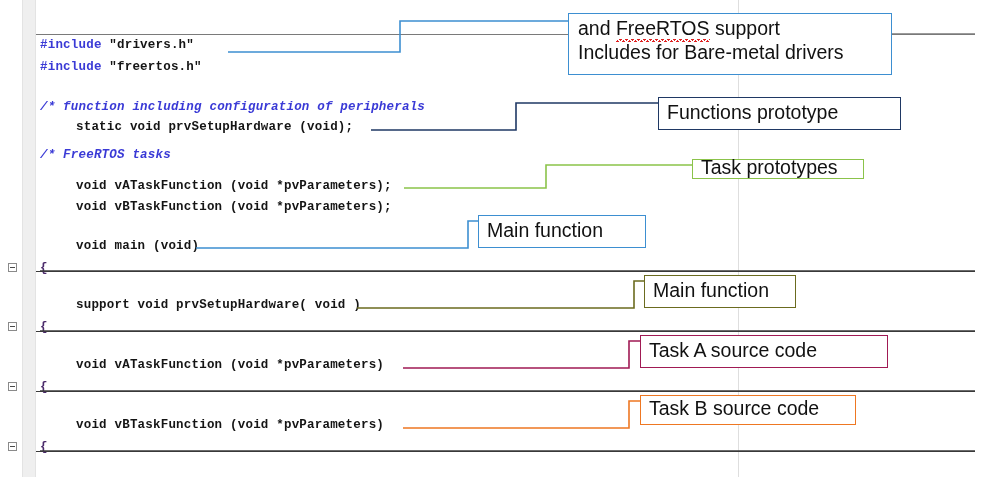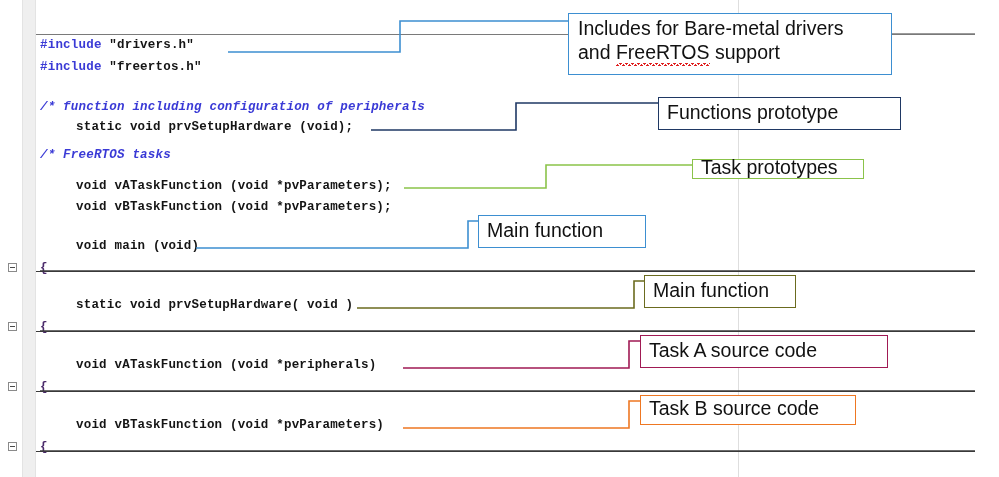--- a/index.html
+++ b/index.html
@@ -135,23 +135,23 @@
   <div id="code-layer">
       <div class="code" style="left: 40px; top: 38px;"><span class="pp">#include </span><span class="str">"drivers.h"</span></div>
       <div class="code" style="left: 40px; top: 60px;"><span class="pp">#include </span><span class="str">"freertos.h"</span></div>
       <div class="code" style="left: 40px; top: 100px;"><span class="cmt">/* function including configuration of peripherals</span></div>
       <div class="code" style="left: 40px; top: 120px;"><span class="kw">static void prvSetupHardware (void);</span></div>
       <div class="code" style="left: 40px; top: 148px;"><span class="cmt">/* FreeRTOS tasks</span></div>
       <div class="code" style="left: 40px; top: 179px;"><span class="kw">void vATaskFunction (void *pvParameters);</span></div>
       <div class="code" style="left: 40px; top: 200px;"><span class="kw">void vBTaskFunction (void *pvParameters);</span></div>
       <div class="code" style="left: 40px; top: 239px;"><span class="kw">void main (void)</span></div>
       <div class="code" style="left: 40px; top: 261px;"><span class="brace">{</span></div>
-      <div class="code" style="left: 40px; top: 298px;"><span class="kw">static void prvSetupHardware( void )</span></div>
+      <div class="code" style="left: 40px; top: 298px;"><span class="kw">support void prvSetupHardware( void )</span></div>
       <div class="code" style="left: 40px; top: 320px;"><span class="brace">{</span></div>
-      <div class="code" style="left: 40px; top: 358px;"><span class="kw">void vATaskFunction (void *peripherals)</span></div>
+      <div class="code" style="left: 40px; top: 358px;"><span class="kw">void vATaskFunction (void *pvParameters)</span></div>
       <div class="code" style="left: 40px; top: 380px;"><span class="brace">{</span></div>
       <div class="code" style="left: 40px; top: 418px;"><span class="kw">void vBTaskFunction (void *pvParameters)</span></div>
       <div class="code" style="left: 40px; top: 440px;"><span class="brace">{</span></div>
     </div>
   <div id="fold-layer">
       <div class="fold" style="left: 8px; top: 263px;"></div>
       <div class="fold" style="left: 8px; top: 322px;"></div>
       <div class="fold" style="left: 8px; top: 382px;"></div>
       <div class="fold" style="left: 8px; top: 442px;"></div>
     </div>
@@ -166,22 +166,22 @@
       <polyline points="403,428 629,428 629,401 640,401" fill="none" stroke="#ee7722" stroke-width="1.6"></polyline>
       <polyline points="892,34 975,34" fill="none" stroke="#7a7a7a" stroke-width="1.6"></polyline>
       <polyline points="40,271 975,271" fill="none" stroke="#3a3a3a" stroke-width="1.3"></polyline>
       <polyline points="40,331 975,331" fill="none" stroke="#3a3a3a" stroke-width="1.3"></polyline>
       <polyline points="40,391 975,391" fill="none" stroke="#3a3a3a" stroke-width="1.3"></polyline>
       <polyline points="40,451 975,451" fill="none" stroke="#3a3a3a" stroke-width="1.3"></polyline>
     </svg>
 
   <div id="callout-layer">
       <div class="callout two-line" style="left: 568px; top: 13px; width: 324px; height: 62px; border-color: rgb(61, 143, 209);">
+        <div>and <span class="squig">FreeRTOS</span> support</div>
         <div>Includes for Bare-metal drivers</div>
-        <div>and <span class="squig">FreeRTOS</span> support</div>
       </div>
       <div class="callout" style="left: 658px; top: 97px; width: 243px; height: 33px; border-color: rgb(31, 56, 100);">
         <span>Functions prototype</span>
       </div>
       <div class="callout" style="left: 692px; top: 159px; width: 172px; height: 20px; border-color: rgb(139, 195, 74);">
         <span>Task prototypes</span>
       </div>
       <div class="callout" style="left: 478px; top: 215px; width: 168px; height: 33px; border-color: rgb(61, 143, 209);">
         <span>Main function</span>
       </div>

